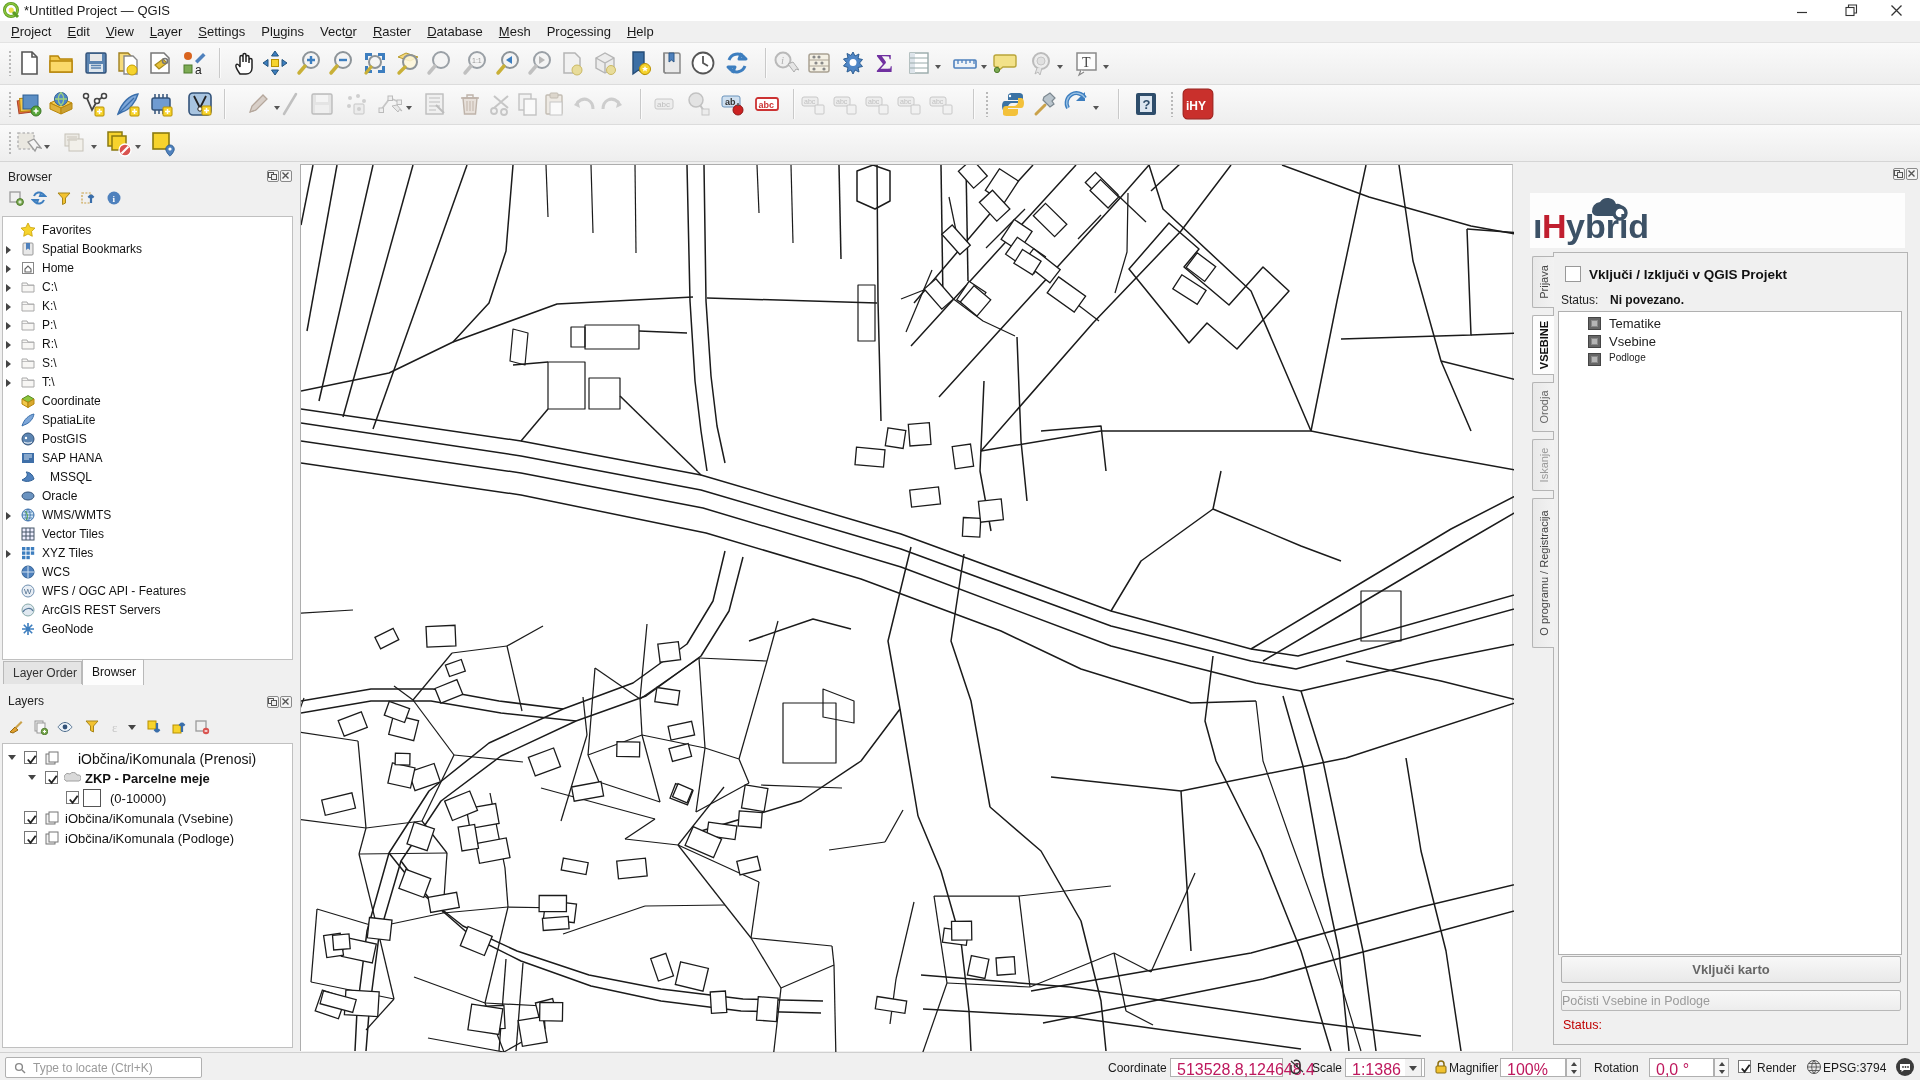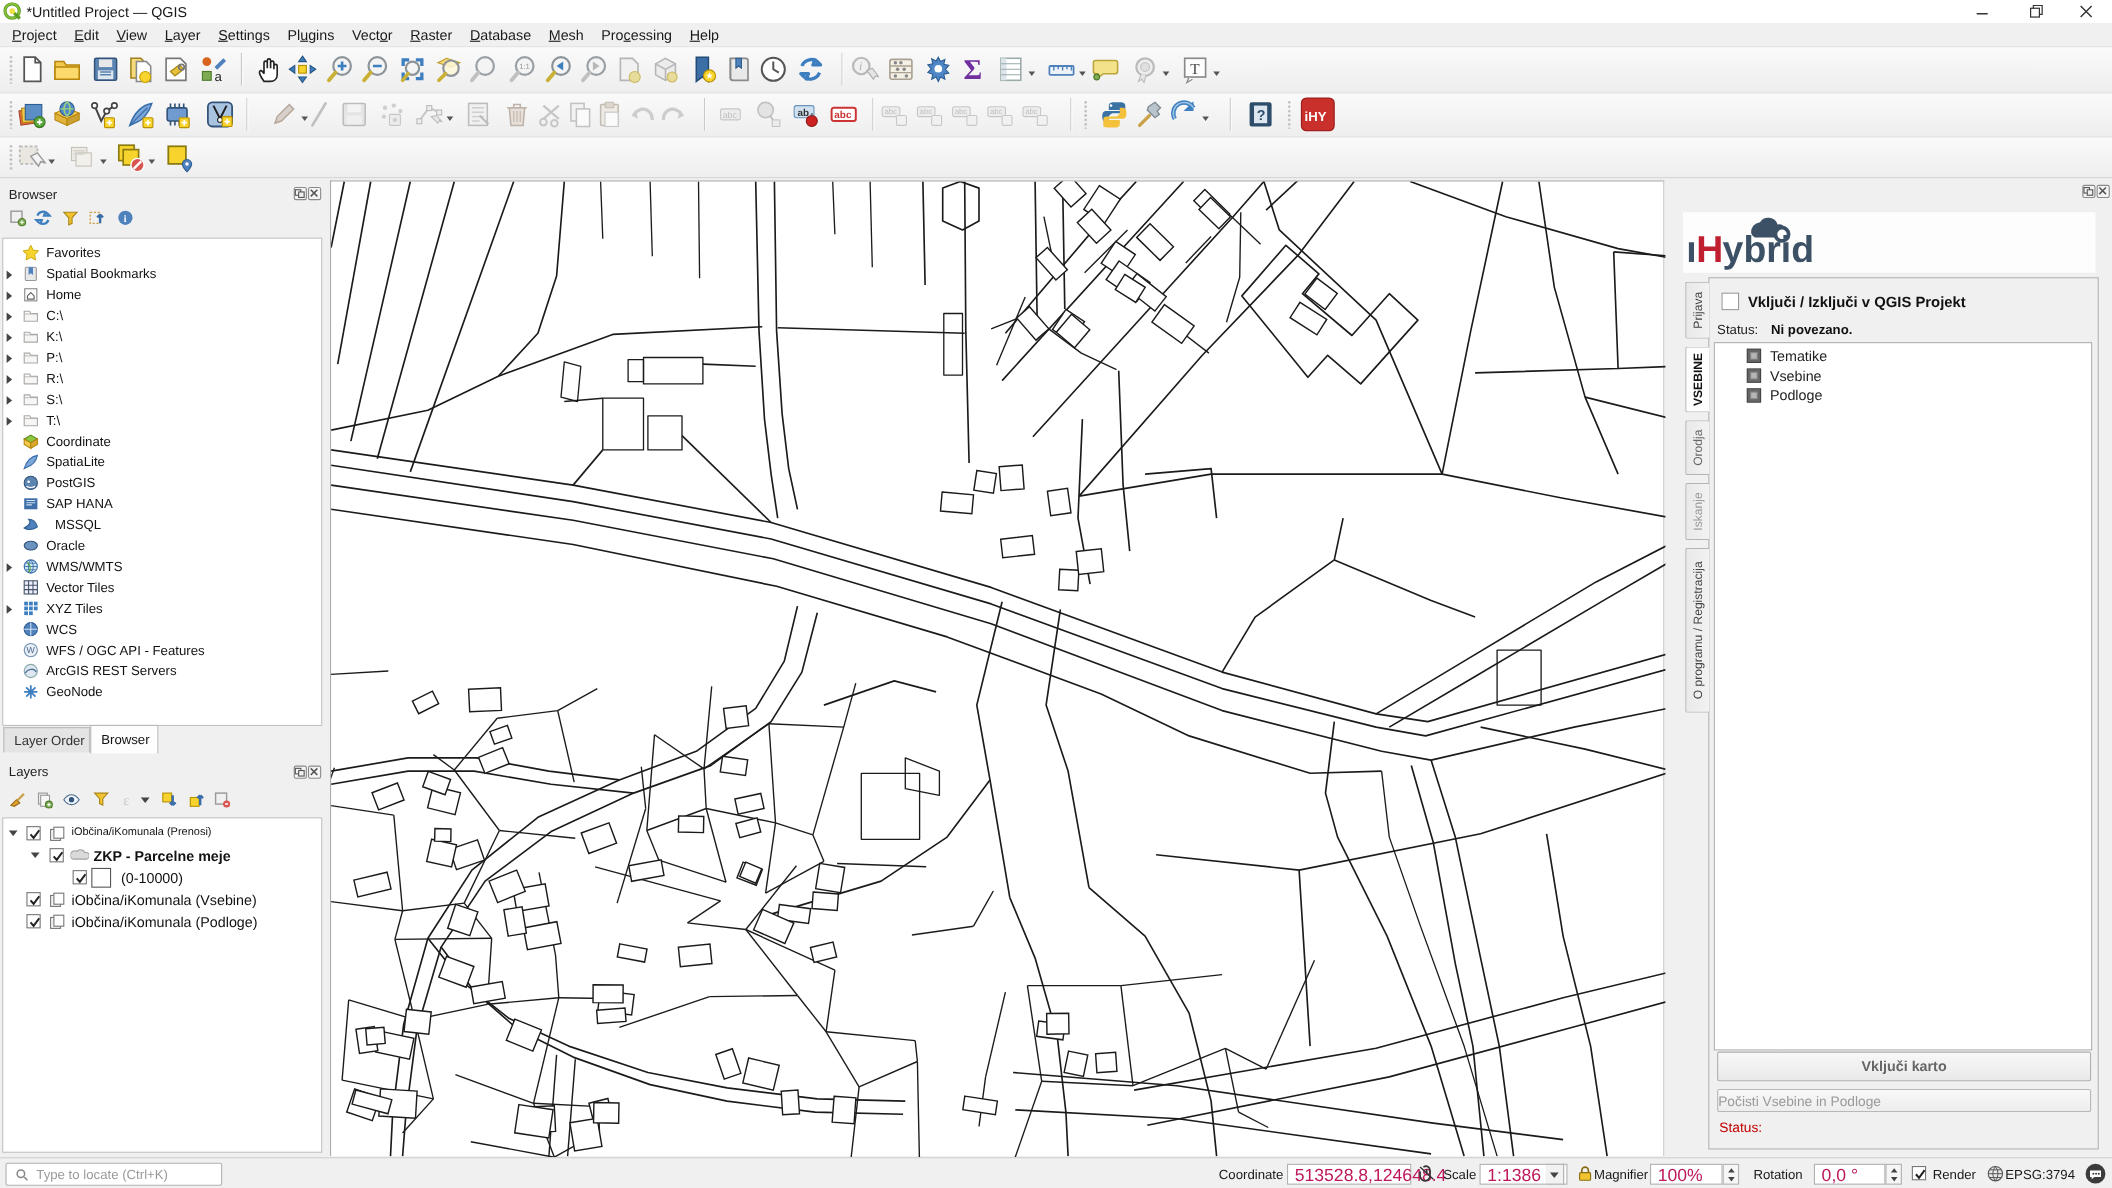--- a/index.html
+++ b/index.html
@@ -652,21 +652,21 @@
     <div style="position:absolute;left:2px;top:57px;width:291px;height:305px;background:#fff;border:1px solid #c0c0c0"></div>
 
     <div class="arrd" style="left:8px;top:69px"></div>
     <div style="position:absolute;left:24px;top:65px;width:13px;height:13px;background:#fff;border:1px solid #777"><svg width="13" height="13" viewBox="0 0 14 14">
           <path d="M3 7l3 3.5L11.5 3" fill="none" stroke="#222" stroke-width="2"></path>
         </svg></div>
     <svg width="16" height="16" viewBox="0 0 16 16" style="position:absolute;left:44px;top:64px">
         <rect x="2" y="4" width="9" height="10" fill="#f4f4f4" stroke="#777"></rect>
         <rect x="5" y="2" width="9" height="10" fill="#fff" stroke="#777"></rect>
       </svg>
-    <span class="tl" style="left:65px;top:65px;font-size:10px">iObčina/iKomunala (Prenosi)</span>
+    <span class="tl" style="left:78px;top:65px;font-size:14px">iObčina/iKomunala (Prenosi)</span>
     <div class="arrd" style="left:28px;top:89px"></div>
     <div style="position:absolute;left:45px;top:85px;width:13px;height:13px;background:#fff;border:1px solid #777"><svg width="13" height="13" viewBox="0 0 14 14">
           <path d="M3 7l3 3.5L11.5 3" fill="none" stroke="#222" stroke-width="2"></path>
         </svg></div>
     <svg width="17" height="13" viewBox="0 0 17 13" style="position:absolute;left:64px;top:86px">
         <path d="M2 9a4 4 0 014-7 4 4 0 017 1 3 3 0 012 6H4a3 3 0 01-2-0z" fill="#d9d9d9" stroke="#a0a0a0"></path>
       </svg>
     <span class="tl" style="left:85px;top:85px;font-size:13px;font-weight:bold">ZKP - Parcelne meje</span>
     <div style="position:absolute;left:66px;top:105px;width:13px;height:13px;background:#fff;border:1px solid #777"><svg width="13" height="13" viewBox="0 0 14 14">
           <path d="M3 7l3 3.5L11.5 3" fill="none" stroke="#222" stroke-width="2"></path>
@@ -1016,21 +1016,21 @@
         <div style="position:absolute;left:3px;top:3px;width:5px;height:5px;background:#b5b5b5"></div>
       </div> 
       <span style="position:absolute;left:56px;top:64px;font-size:13px;color:#222">Tematike</span>
     <div style="position:absolute;left:35px;top:83px;width:13px;height:13px;background:#888;border:1px solid #444;box-shadow:inset 0 0 0 2px #666">
         <div style="position:absolute;left:3px;top:3px;width:5px;height:5px;background:#b5b5b5"></div>
       </div> 
       <span style="position:absolute;left:56px;top:82px;font-size:13px;color:#222">Vsebine</span>
     <div style="position:absolute;left:35px;top:101px;width:13px;height:13px;background:#888;border:1px solid #444;box-shadow:inset 0 0 0 2px #666">
         <div style="position:absolute;left:3px;top:3px;width:5px;height:5px;background:#b5b5b5"></div>
       </div> 
-      <span style="position:absolute;left:56px;top:100px;font-size:13px;color:#222">Podloge</span>
+      <span style="position:absolute;left:56px;top:100px;font-size:10px;color:#222">Podloge</span>
     <div style="position:absolute;left:8px;top:704px;width:340px;height:27px;background:linear-gradient(#f8f8f8,#e9e9e9);border:1px solid #b0b0b0;border-radius:2px;text-align:center">
       <span style="font-size:13px;font-weight:bold;color:#666;line-height:26px">Vključi karto</span></div>
     <div style="position:absolute;left:8px;top:738px;width:340px;height:21px;background:linear-gradient(#f8f8f8,#ededed);border:1px solid #b8b8b8;border-radius:2px;text-align:left">
       <span style="font-size:12.5px;color:#9a9a9a;line-height:20px">Počisti Vsebine in Podloge</span></div>
     <span style="position:absolute;left:10px;top:766px;font-size:12.5px;color:#c00000">Status:</span>
   </div>
 
   <div style="position:absolute;left:0;top:1052px;width:1920px;height:28px;background:#f0f0f0;border-top:1px solid #d0d0d0">
       <div style="position:absolute;left:5px;top:4px;width:197px;height:21px;background:#fff;border:1px solid #b0b0b0;border-radius:2px">
         <svg width="12" height="12" viewBox="0 0 12 12" style="position:absolute;left:8px;top:4px">

